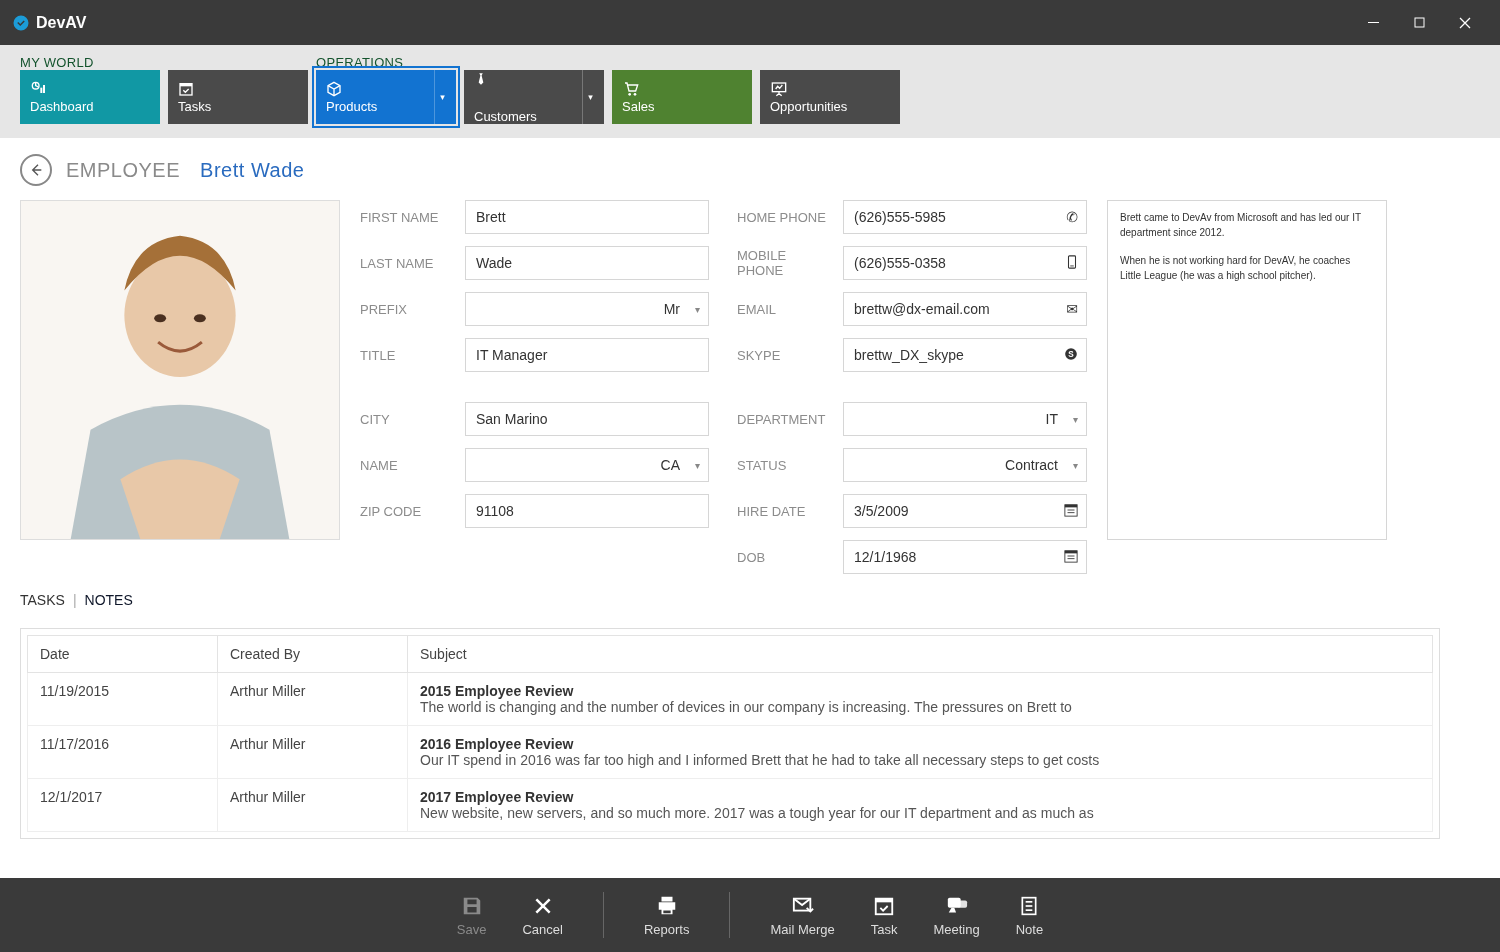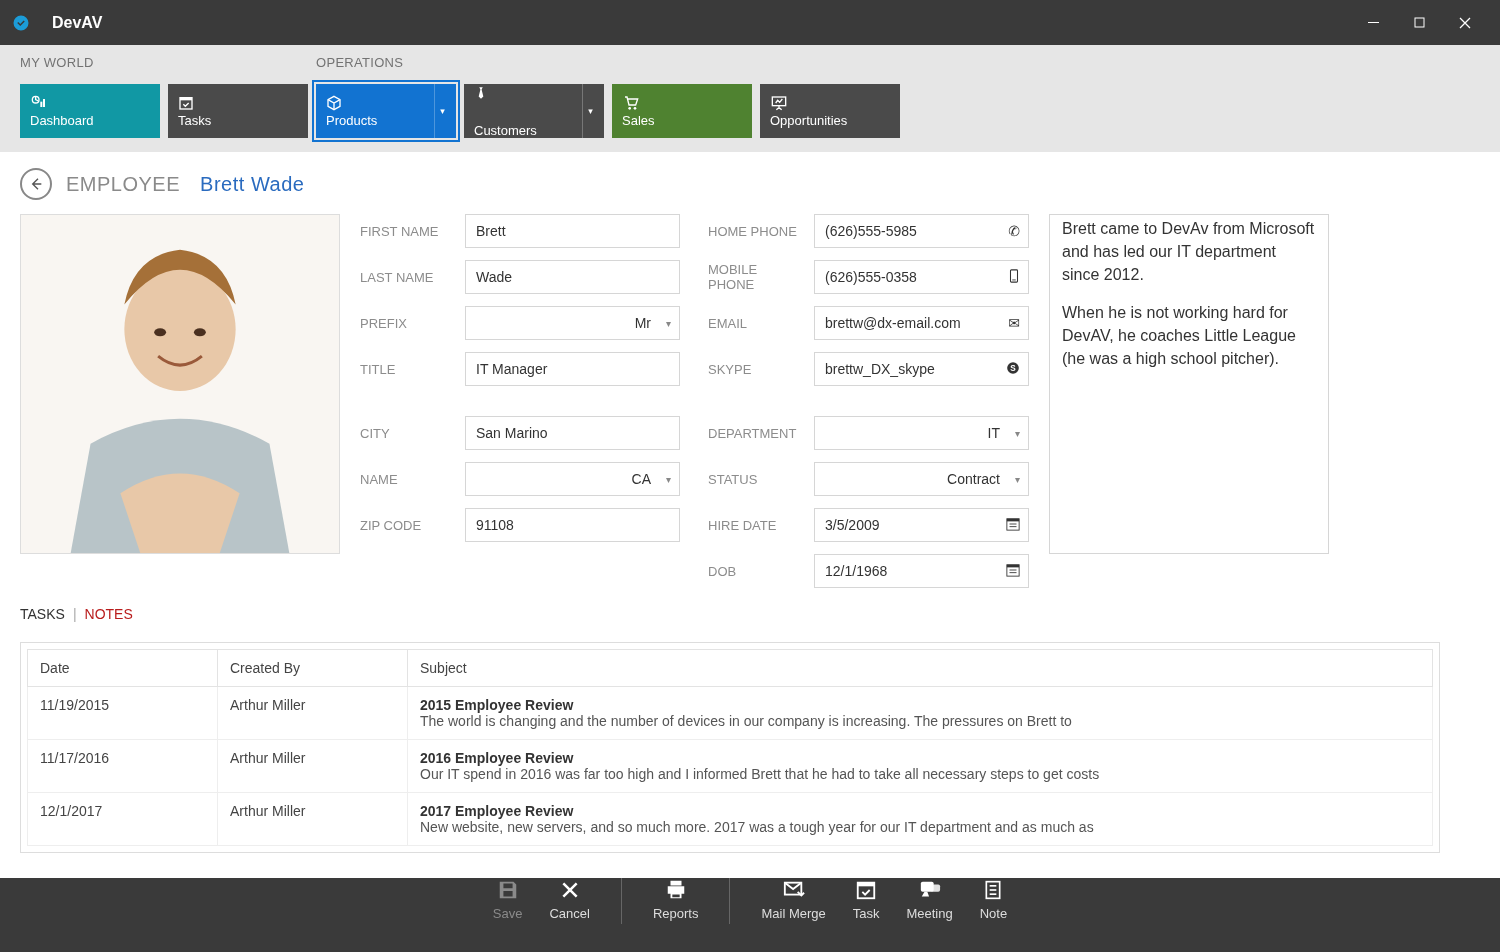--- a/index.html
+++ b/index.html
@@ -1,28 +1,28 @@
 <!DOCTYPE html>
 <html><head>
 <meta charset="utf-8">
 <style>
 * { box-sizing: border-box; margin: 0; padding: 0; font-family: "Segoe UI", Arial, sans-serif; }
 body { width: 1500px; height: 952px; background: #fff; overflow: hidden; display: flex; flex-direction: column; }
 
 
 .titlebar { background: #3a3a3a; height: 45px; display: flex; align-items: center; color: #fff; padding: 0 12px; }
-.titlebar .logo { display: flex; align-items: center; gap: 22px; font-size: 16px; font-weight: 600; }
+.titlebar .logo { display: flex; align-items: center; gap: 6px; font-size: 16px; font-weight: 600; }
 .titlebar .win-controls { margin-left: auto; display: flex; gap: 0; }
 .titlebar .win-btn { width: 46px; height: 45px; display: flex; align-items: center; justify-content: center; color: #fff; font-size: 13px; }
 
 
 .ribbon-bg { background: #e6e6e6; padding: 10px 20px 14px 20px; }
 .ribbon-groups { display: flex; gap: 0; }
 .ribbon-group { display: flex; flex-direction: column; }
-.ribbon-group-label { color: #737373; font-size: 13px; font-weight: 500; margin-bottom: 14px; letter-spacing: 0.3px; }
+.ribbon-group-label { color: #14532d; font-size: 13px; font-weight: 500; margin-bottom: 0; letter-spacing: 0.3px; }
 .tiles { display: flex; gap: 8px; }
 .tile { width: 140px; height: 54px; color: #fff; display: flex; flex-direction: column; justify-content: center; padding: 6px 10px; position: relative; }
 .tile.dark { background: #4a4a4a; }
 .tile.teal { background: #1198a4; }
 .tile.orange { background: #df8a05; }
 .tile.blue { background: #1273d1; outline: 2px solid #1273d1; outline-offset: 2px; }
 .tile.green { background: #4f8230; }
 .tile .tile-icon { font-size: 14px; height: 18px; }
 .tile .tile-label { font-size: 13px; }
 .tile .dropdown-caret { position: absolute; right: 6px; top: 50%; transform: translateY(-50%); width: 16px; height: 100%; display: flex; align-items: center; justify-content: center; border-left: 1px solid rgba(255,255,255,0.25); font-size: 9px; }
@@ -37,46 +37,46 @@
 .detail-row { display: flex; gap: 20px; }
 .photo { width: 320px; height: 340px; border: 1px solid #ddd; background: linear-gradient(180deg,#f6f2ee 0%,#fff 70%); display:flex; align-items:flex-end; justify-content:center; overflow:hidden; }
 .photo svg { width: 100%; height: 100%; }
 
 .form-cols { display: flex; gap: 28px; }
 .form-col { display: flex; flex-direction: column; gap: 12px; }
 .field-row { display: flex; align-items: center; gap: 10px; }
 .field-row.spaced { margin-top: 18px; }
 .field-label { width: 95px; color: #8c8c8c; font-size: 13px; text-align: left; }
 .field-label.wide { width: 96px; }
-.input-box { width: 215px; height: 34px; border: 1px solid #d6d6d6; background: #fff; display: flex; align-items: center; padding: 0 10px; font-size: 14px; color: #333; position: relative; }
+.input-box { width: 244px; height: 34px; border: 1px solid #d6d6d6; background: #fff; display: flex; align-items: center; padding: 0 10px; font-size: 14px; color: #333; position: relative; }
 .input-box.with-dd { justify-content: flex-end; padding-right: 28px; }
 .input-box .dd { position: absolute; right: 8px; color: #888; font-size: 10px; }
 .input-box .end-icon { position: absolute; right: 8px; color: #333; }
 .input-box.right-align { justify-content: space-between; }
 .input-text { flex:1; }
 
-.bio-box { width: 280px; border: 1px solid #d6d6d6; padding: 2px 12px; font-size: 16px; color: #333; line-height: 1.45; height: 340px; }
+.bio-box { width: 280px; border: 1px solid #d6d6d6; padding: 10px 12px; font-size: 10px; color: #333; line-height: 1.45; height: 340px; }
 .bio-box p + p { margin-top: 14px; }
 
 
 .subtabs { margin-top: 18px; display:flex; align-items:center; gap: 8px; font-size: 14px; }
 .subtabs .tab { color: #333; }
 .subtabs .sep { color: #aaa; }
-.subtabs .tab.active { color: #b91c1c; }
+.subtabs .tab.active { color: #0f172a; }
 
 
 .table-wrap { border: 1px solid #ddd; margin-top: 20px; padding: 6px; }
 table { width: 100%; border-collapse: collapse; }
 th { text-align: left; font-weight: 400; color: #444; font-size: 14px; padding: 10px 12px; border: 1px solid #e3e3e3; background: #fff; }
 td { padding: 10px 12px; border: 1px solid #eee; font-size: 14px; color: #444; vertical-align: top; }
 td .subject-title { font-weight: 600; color: #333; }
 td .subject-body { color: #555; }
 
 
-.bottombar { background: #3a3a3a; height: 74px; display: flex; justify-content: center; gap: 7px; color: #ddd; }
+.bottombar { background: #3a3a3a; height: 74px; display: flex; align-items: center; justify-content: center; gap: 16px; color: #ddd; }
 .bb-sep { width: 1px; height: 46px; background: #666; margin: 0 14px; }
 .bb-item { display: flex; flex-direction: column; align-items: center; gap: 4px; padding: 0 10px; font-size: 13px; }
 .bb-item.dim { color: #8a8a8a; }
 .bb-icon { height: 24px; display:flex; align-items:center; justify-content:center; font-size: 20px; }
 </style>
 </head>
 <body>
 
 <div class="titlebar">
   <div class="logo">

